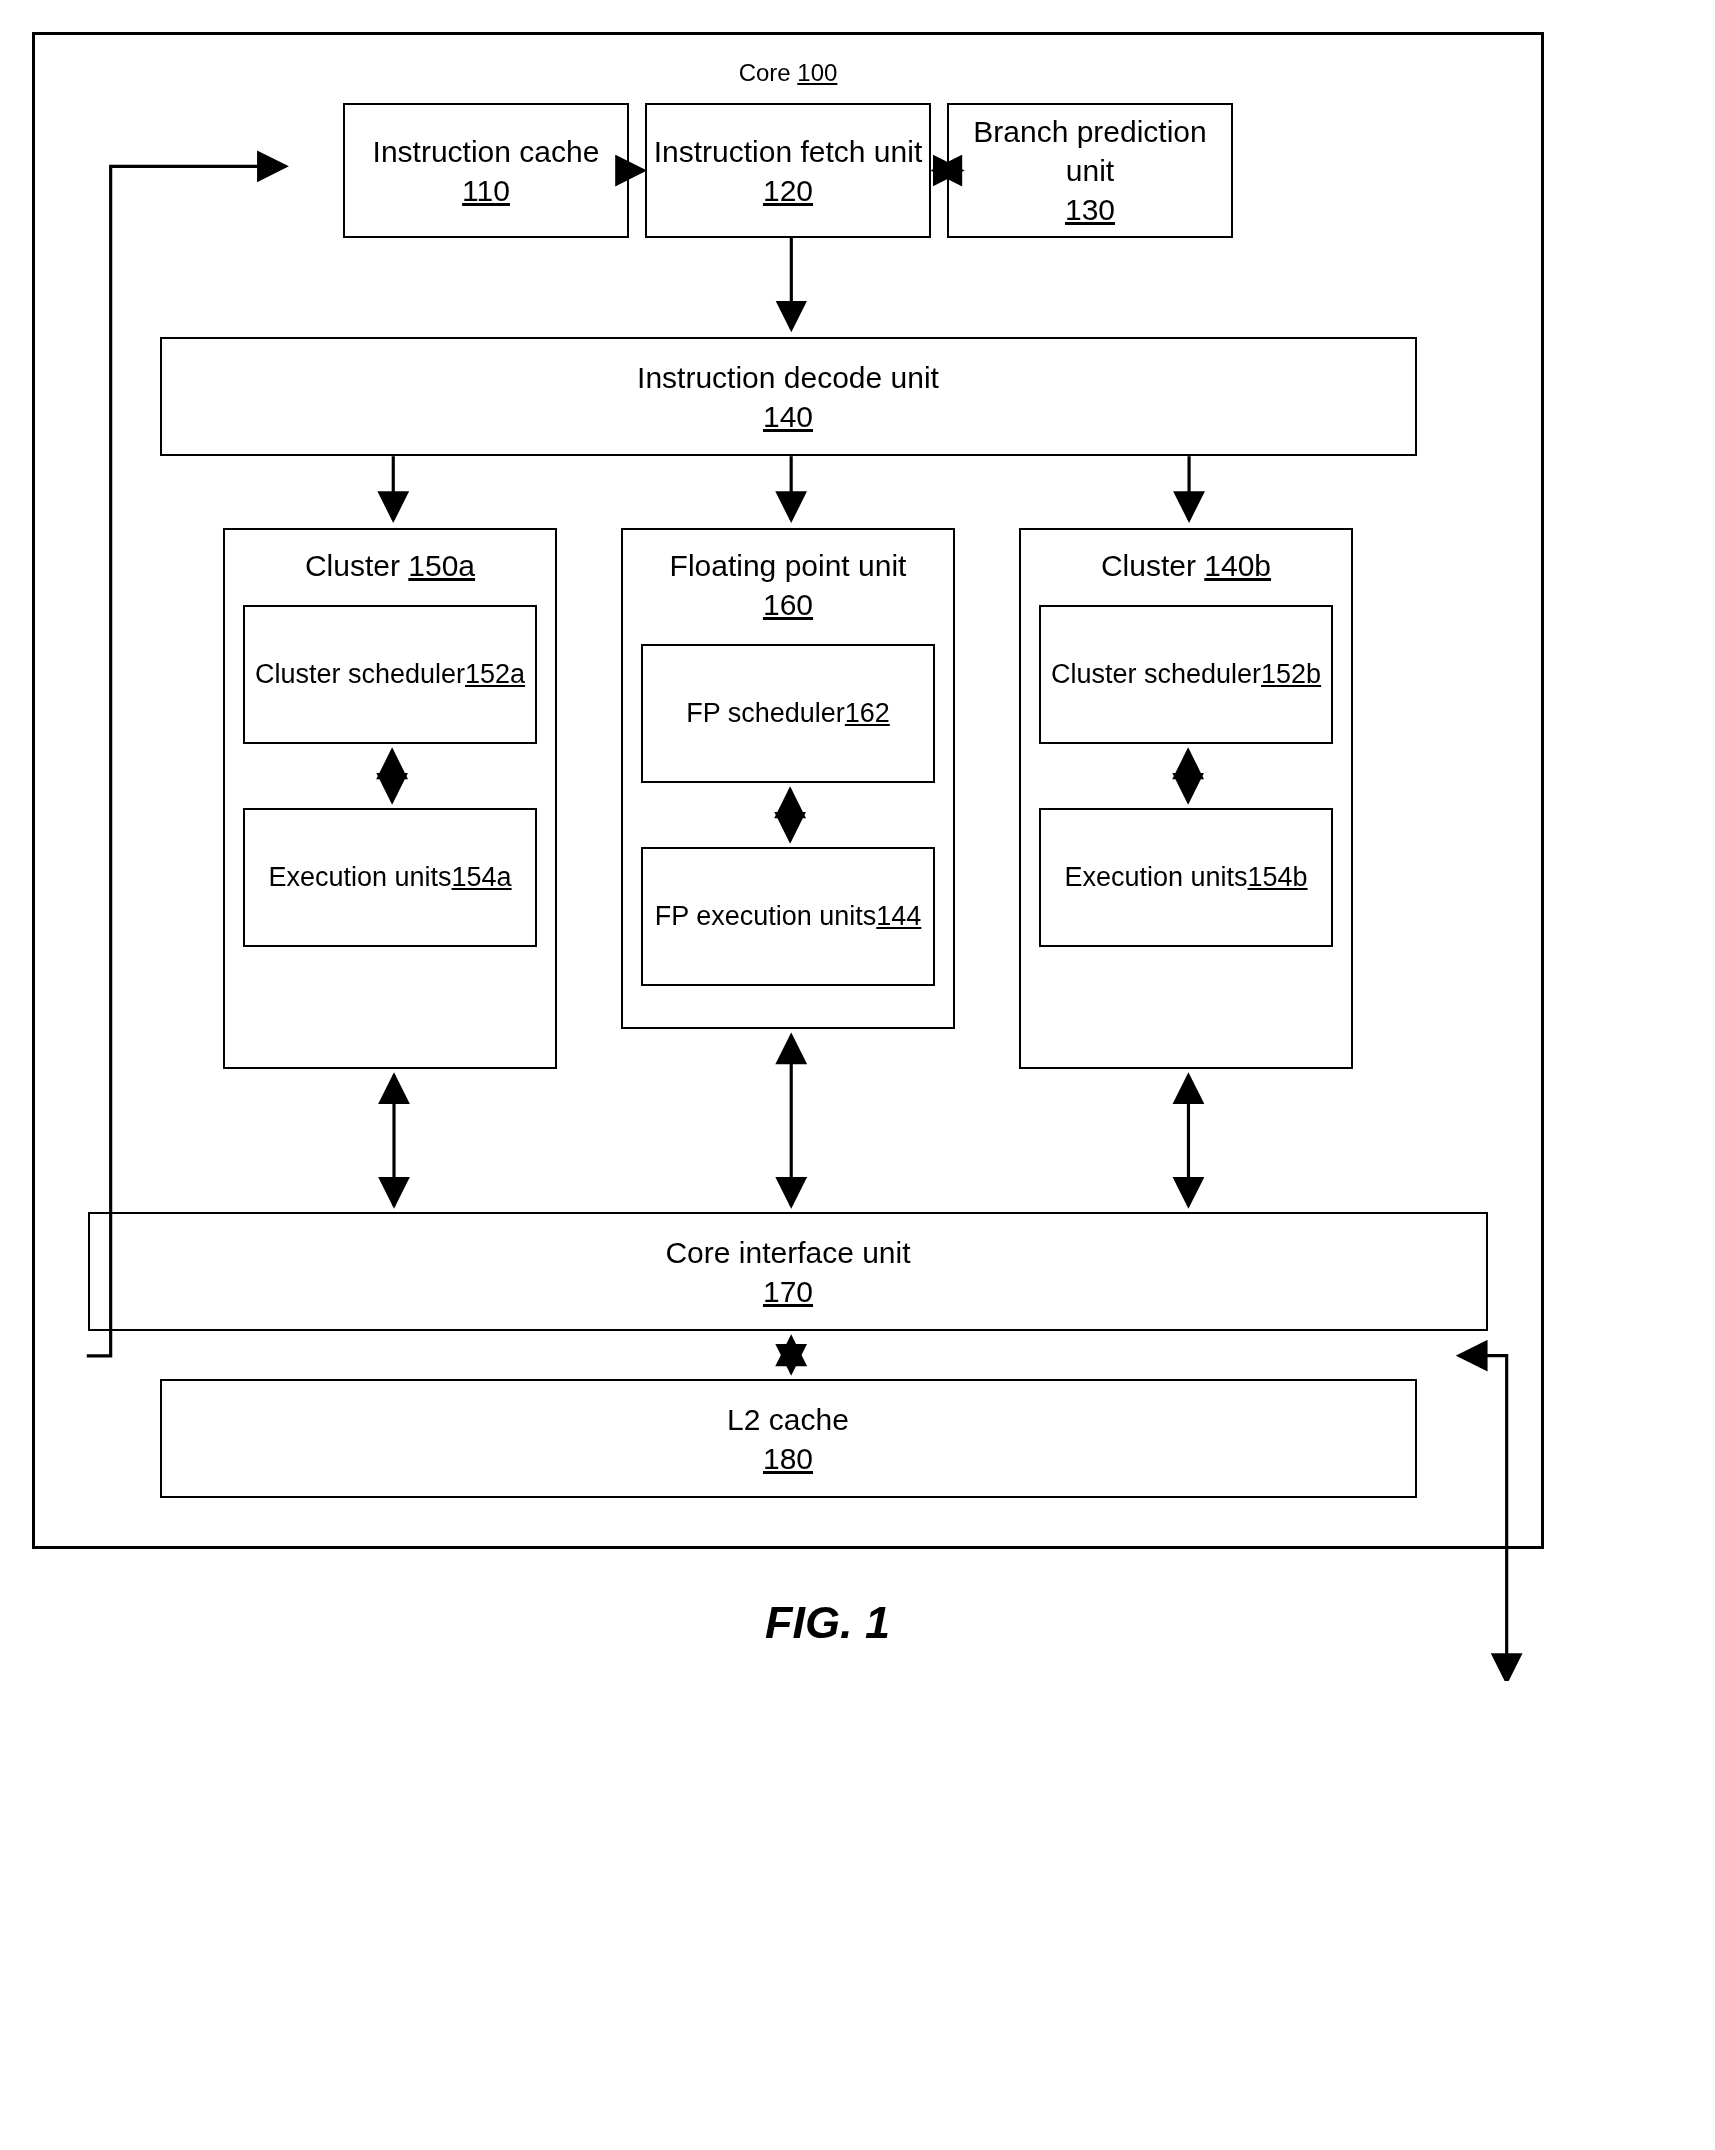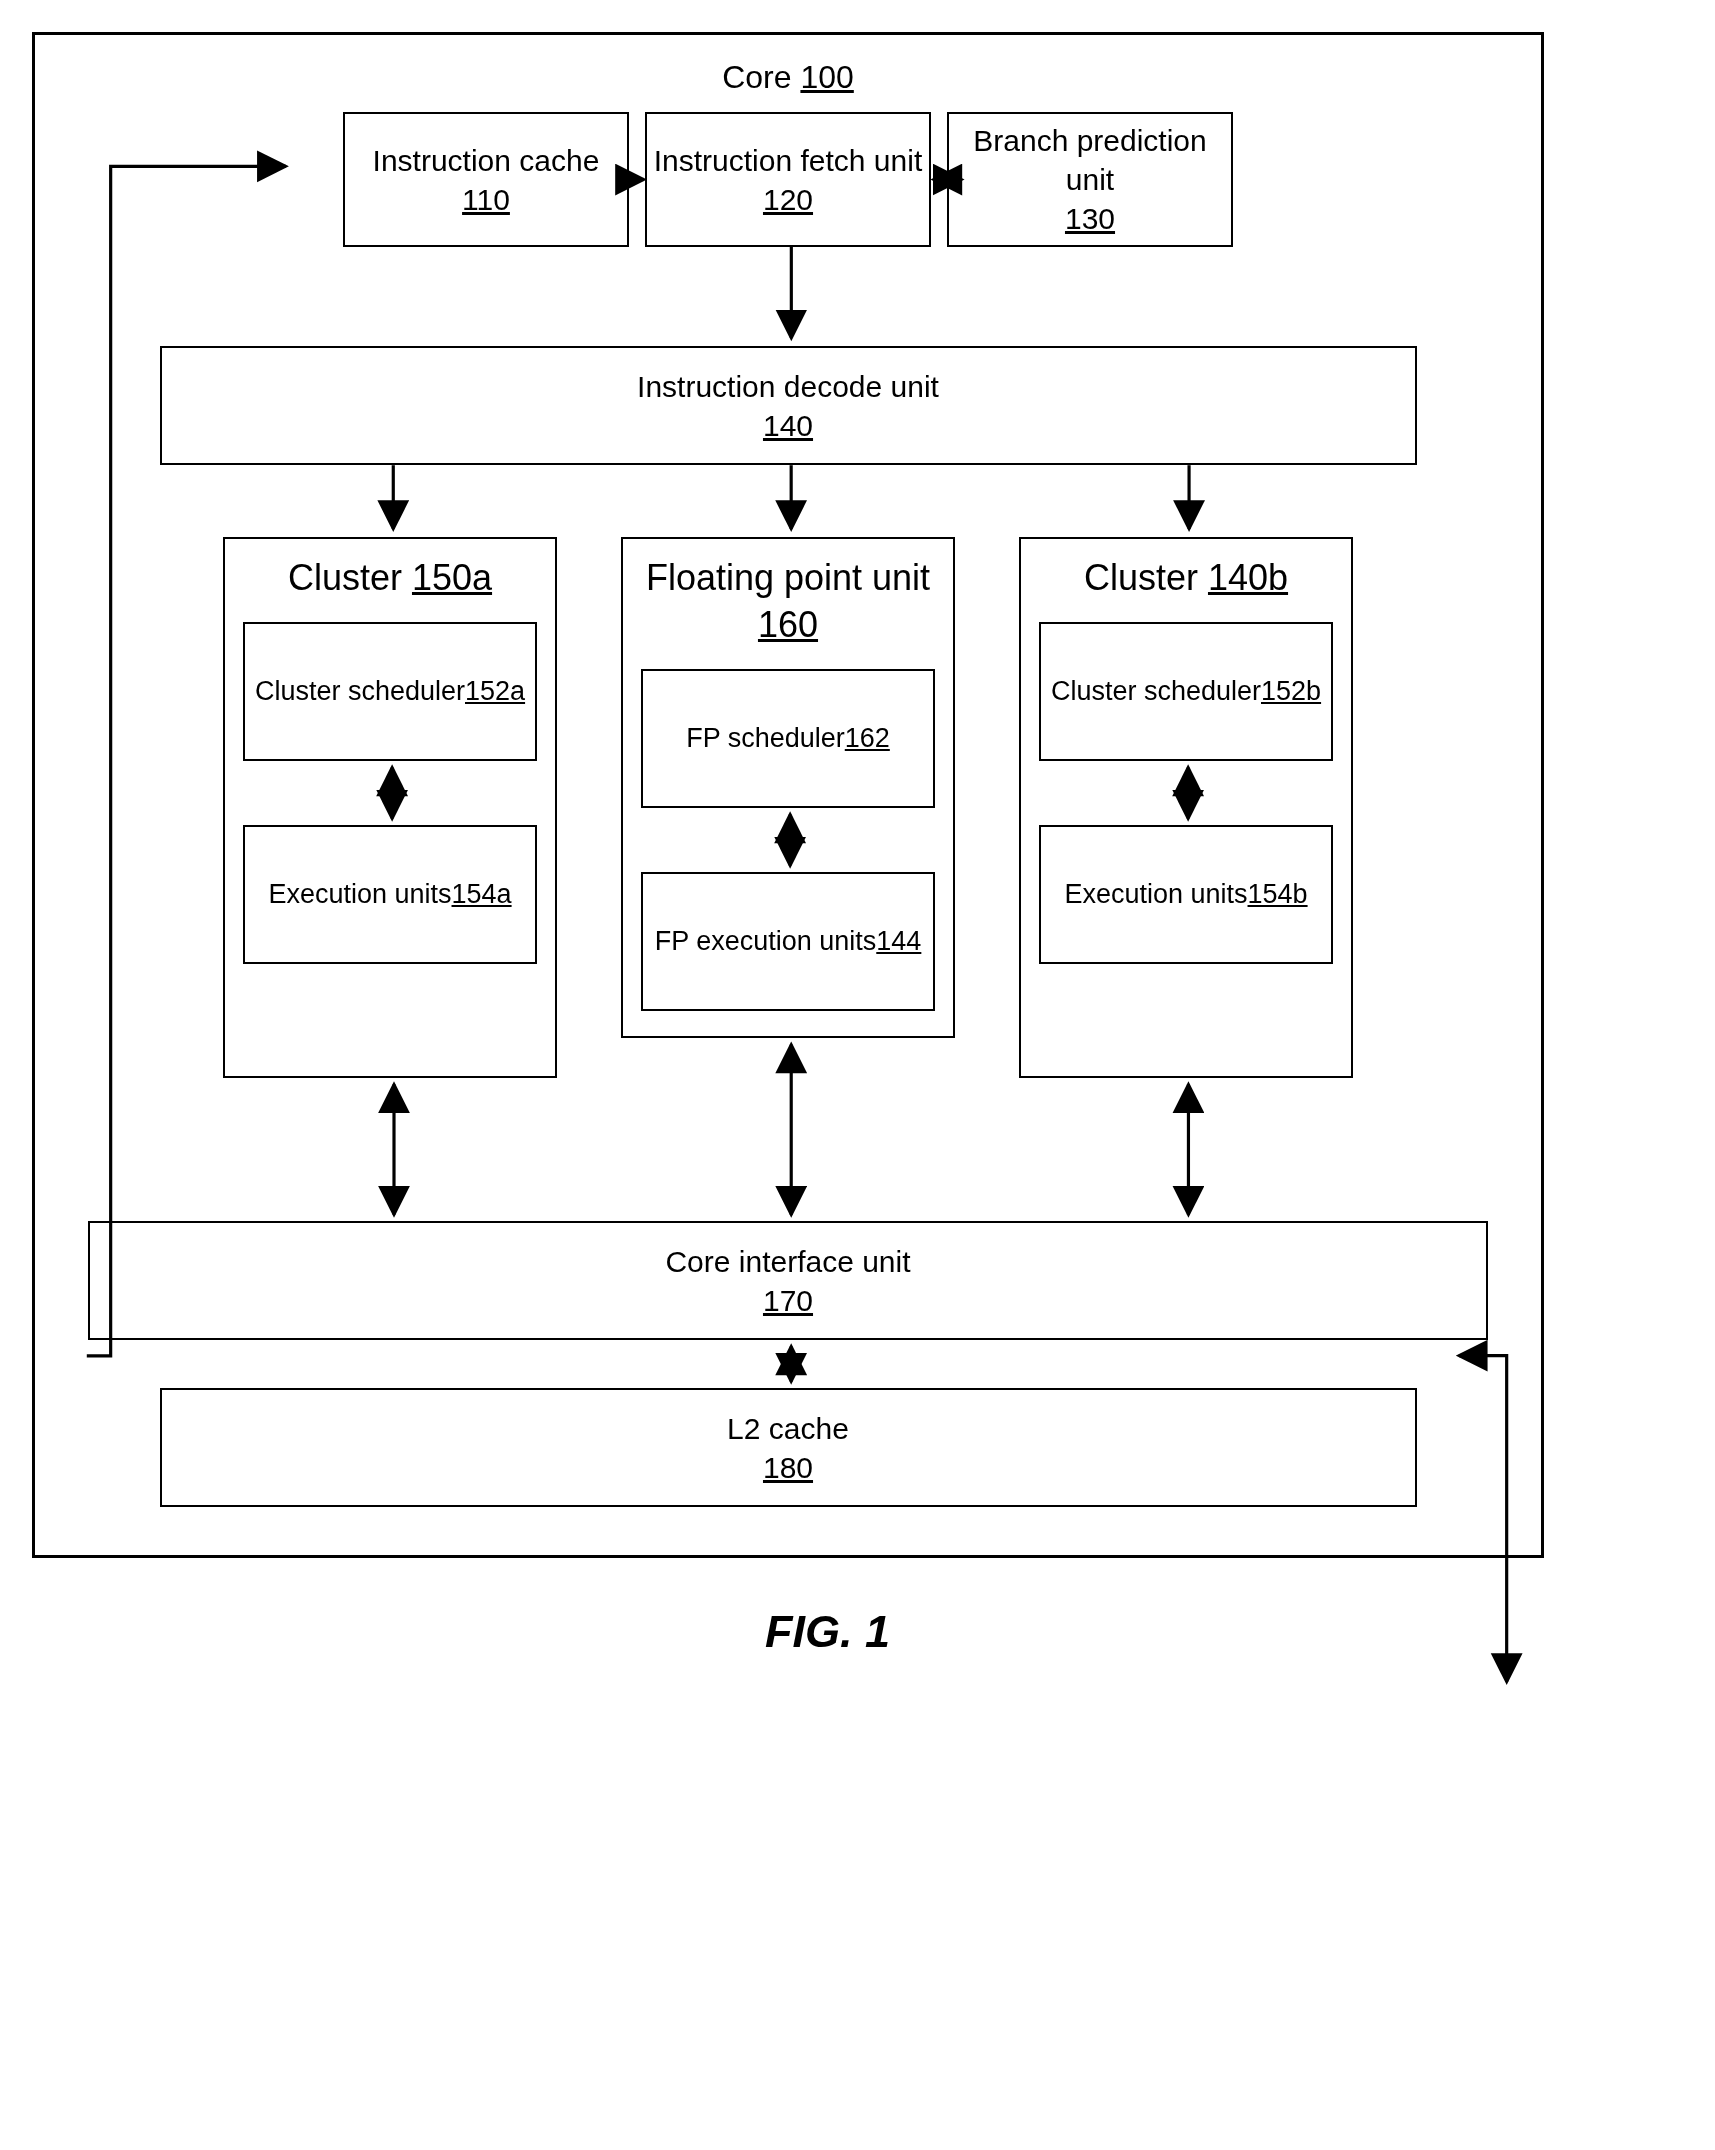--- a/index.html
+++ b/index.html
@@ -10,21 +10,21 @@
   }
   .outer {
     border: 3.2px solid #000;
     padding: 24px 32px 48px 32px;
     width: 1512px;
     position: relative;
     box-sizing: border-box;
   }
   .core-title {
     text-align: center;
-    font-size: 32px;
+    font-size: 24px;
     margin-bottom: 16px;
   }
   .core-title .num { text-decoration: underline; }
   .row {
     display: flex;
     justify-content: center;
     gap: 16px;
     position: relative;
   }
   .box {
@@ -37,21 +37,21 @@
     justify-content: center;
     align-items: center;
     font-size: 30px;
     line-height: 1.3;
   }
   .box .num { text-decoration: underline; }
   .top-box   { width: 286px; height: 135px; }
   .decode-box{ width: 1257px; height: 119px; margin: 0 auto; }
   .cluster-box{ width: 334px; height: 541px; padding: 16px 20px; justify-content: flex-start; }
   .fp-box    { width: 334px; height: 501px; padding: 16px 20px; justify-content: flex-start; }
-  .cluster-title { margin-bottom: 20px; font-size: 36px; }
+  .cluster-title { margin-bottom: 20px; font-size: 30px; }
   .inner-box { border: 2.4px solid #000; width: 100%; height: 135px; font-size: 27px;
                display:flex; justify-content:center; align-items:center; }
   .ciu-box  { width: 1400px; height: 119px; margin: 0 auto; }
   .l2-box   { width: 1257px; height: 119px; margin: 0 auto; }
   .spacer-med   { height: 72px; position: relative; }
   .spacer-125   { height: 99px; position: relative; }
   .spacer-60    { height: 48px; position: relative; }
   svg.connector {
     position: absolute;
     overflow: visible;

